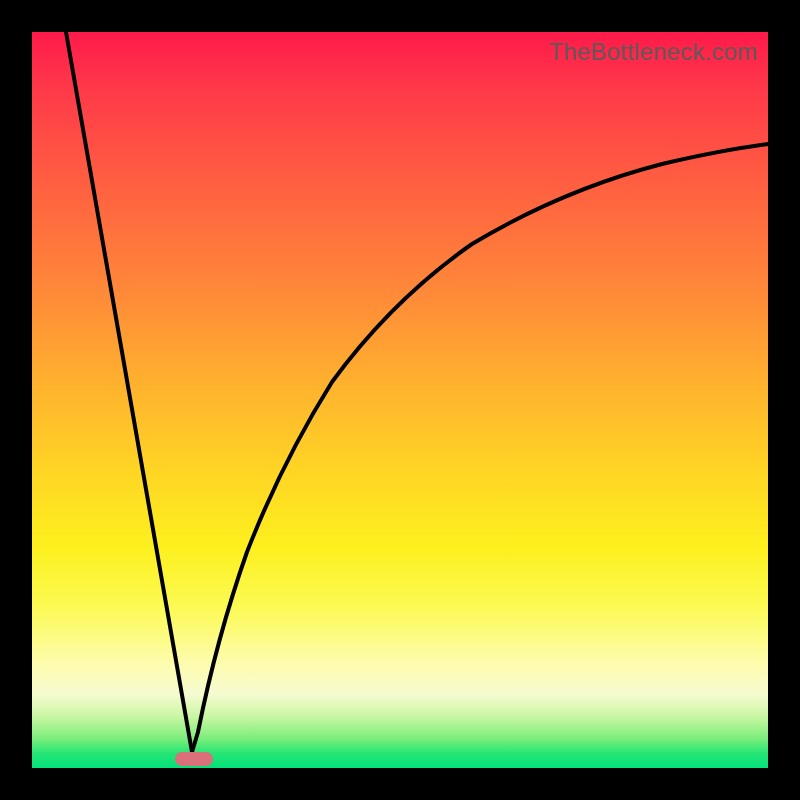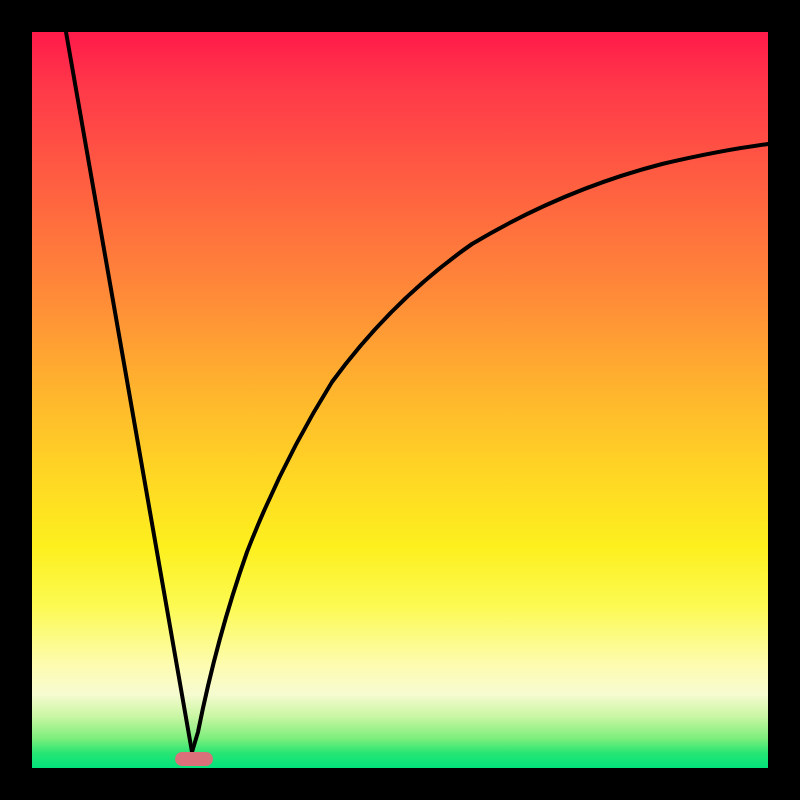--- a/index.html
+++ b/index.html
@@ -69,20 +69,21 @@
     transform: translate(-50%, -50%);
   }
 </style>
 </head>
 <body>
 
 <div class="frame">
 
   <div class="plot-area">
 
+    <div class="watermark">TheBottleneck.com</div>
 
     <svg class="curve" viewBox="0 0 736 736" preserveAspectRatio="none">
 
       <path d="M 34 0 L 160 720" fill="none" stroke="#000" stroke-width="4" stroke-linecap="round"></path>
 
       <path d="M 160 720
                L 166 700
                Q 185 605 215 520
                Q 250 430 300 350
                Q 360 268 440 212

